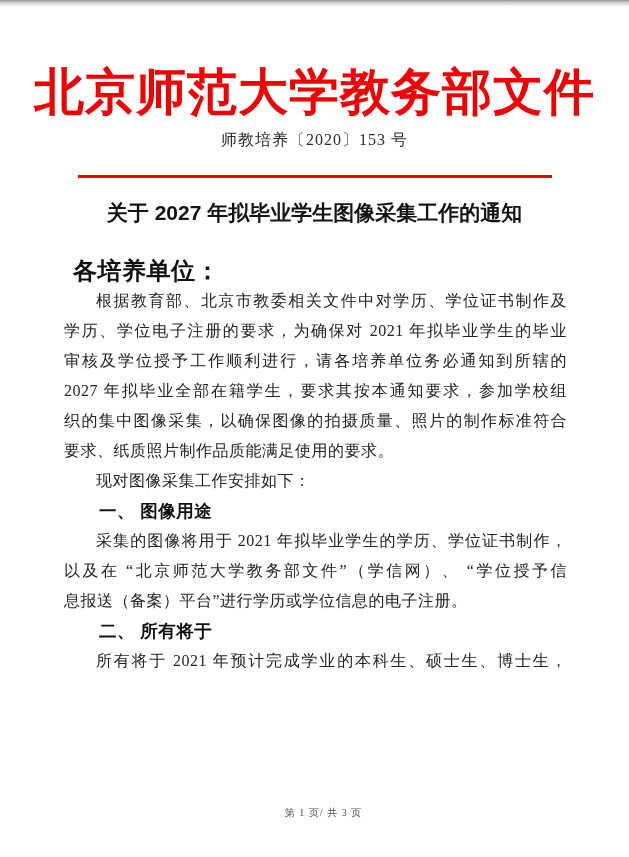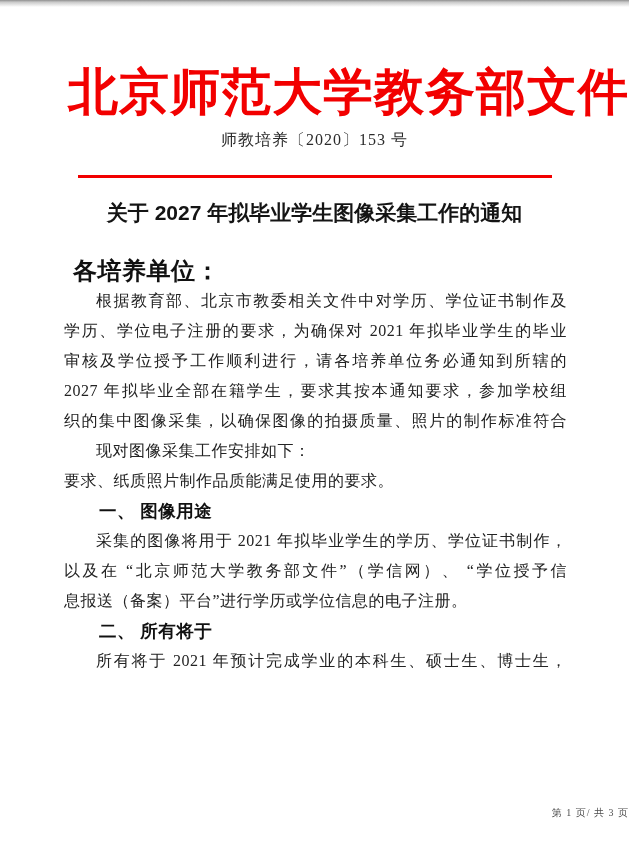--- a/index.html
+++ b/index.html
@@ -14,21 +14,21 @@
   }
   .top-shadow {
     position: absolute;
     top: 0; left: 0; right: 0;
     height: 7px;
     background: linear-gradient(to bottom, #8f8f8f 0%, #c9c9c9 30%, #ffffff 100%);
   }
   .org-title {
     position: absolute;
     top: 56px; left: 0; right: 0;
-    text-align: right;
+    text-align: center;
     font-size: 50px;
     line-height: 72px;
     font-weight: 700;
     letter-spacing: 1px;
     color: #f20000;
     white-space: nowrap;
   }
   .doc-number {
     position: absolute;
     top: 128px; left: 0; right: 0;
@@ -84,21 +84,21 @@
     font-weight: 700;
     font-family: "Liberation Sans", sans-serif;
     font-size: 17.5px;
     line-height: 30px;
     color: #111111;
     text-indent: 2em;
   }
   .footer {
     position: absolute;
     top: 806px; left: 0; right: 0;
-    text-align: right;
+    text-align: center;
     font-size: 10px;
     line-height: 14px;
     color: #4f4f4f;
     letter-spacing: 1px;
     margin-left: 18px;
   }
 </style>
 </head>
 <body>
 
@@ -116,23 +116,23 @@
 
   <div class="content">
 
     <div class="line salute">各培养单位：</div>
 
     <div class="line ind jl">根据教育部、北京市教委相关文件中对学历、学位证书制作及</div>
     <div class="line jl">学历、学位电子注册的要求，为确保对 2021 年拟毕业学生的毕业</div>
     <div class="line jl">审核及学位授予工作顺利进行，请各培养单位务必通知到所辖的</div>
     <div class="line jl">2027 年拟毕业全部在籍学生，要求其按本通知要求，参加学校组</div>
     <div class="line jl">织的集中图像采集，以确保图像的拍摄质量、照片的制作标准符合</div>
+    <div class="line">要求、纸质照片制作品质能满足使用的要求。</div>
+
     <div class="line ind">现对图像采集工作安排如下：</div>
-
-    <div class="line">要求、纸质照片制作品质能满足使用的要求。</div>
 
     <div class="line hd">一、 图像用途</div>
 
     <div class="line ind jl">采集的图像将用于 2021 年拟毕业学生的学历、学位证书制作，</div>
     <div class="line jl">以及在 “北京师范大学教务部文件”（学信网）、 “学位授予信</div>
     <div class="line">息报送（备案）平台”进行学历或学位信息的电子注册。</div>
 
     <div class="line hd">二、 所有将于</div>
 
     <div class="line ind jl">所有将于 2021 年预计完成学业的本科生、硕士生、博士生，</div>

